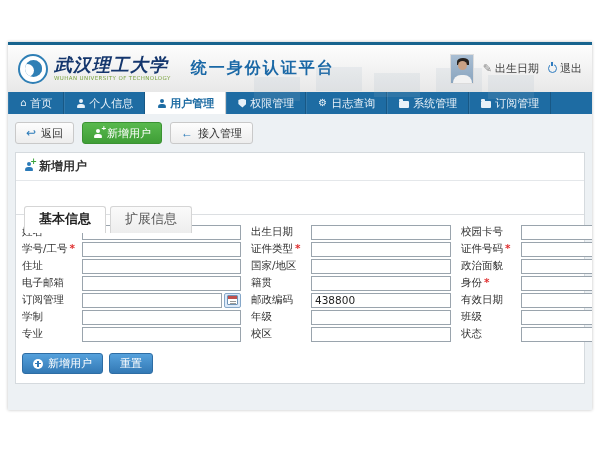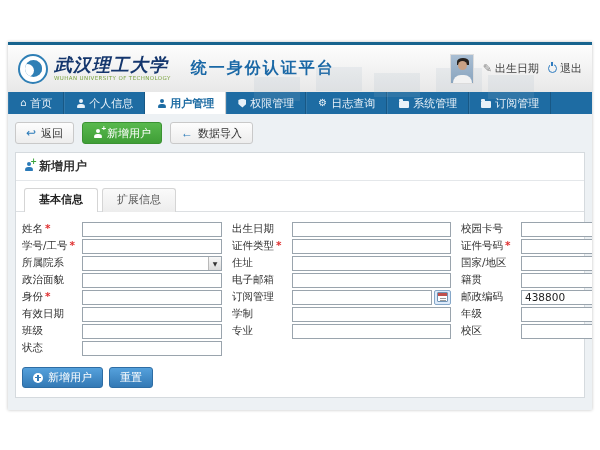--- a/index.html
+++ b/index.html
@@ -61,22 +61,22 @@
   .btn-green { background:linear-gradient(#58b94e,#3f9e36); border:1px solid #3a9232; color:#fff; }
   .i-return { color:#2a7ab8; font-size:12px; line-height:1; }
   .i-arrow-left { color:#2a7ab8; font-size:12px; line-height:1; }
 
   .panel { background:#fff; border:1px solid #d5dade; }
   .panel-head { display:flex; align-items:center; gap:6px; padding:5px 8px; border-bottom:1px solid #e4e7ea;
     font-weight:bold; font-size:12px; color:#333; }
   .ph-icon { color:#2a7ab8; }
   .ph-icon .plus { color:#3aa33a; }
   .tabs { display:flex; gap:4px; padding:6px 8px 0; border-bottom:1px solid #dcdfe2; }
-  .tab { padding:3px 14px 4px; font-size:11px; color:#555; background:linear-gradient(#fafafa,#ededed);
-    border:1px solid #d5d5d5; border-bottom:none; border-radius:3px 3px 0 0; position:relative; top:1px; cursor:pointer; }
+  .tab { padding:3px 14px 4px; font-size:13px; color:#555; background:linear-gradient(#fafafa,#ededed);
+    border:1px solid #d5d5d5; border-bottom:none; border-radius:3px 3px 0 0; position:relative; top:19px; cursor:pointer; }
   .tab.active { background:#fff; font-weight:bold; color:#222; padding-bottom:5px; }
 
   .formgrid { padding:9px 6px 6px; display:grid; grid-template-columns:repeat(3,1fr); gap:1px 10px; }
   .field { display:flex; align-items:center; min-height:16px; }
   .flb { flex:0 0 60px; font-size:10.5px; color:#333; white-space:nowrap; overflow:hidden; }
   .req { color:#e03131; margin-left:2px; font-weight:bold; }
   .fin { flex:1; min-width:0; height:15px; border:1px solid #9aa4ad; font-size:10.5px; padding:0 3px;
     background:#fff; font-family:inherit; color:#222; }
   .fsel { flex:1; min-width:0; height:15px; border:1px solid #9aa4ad; position:relative; background:#fff; cursor:pointer; }
   .selbtn { position:absolute; right:0; top:0; bottom:0; width:13px; background:linear-gradient(#f8f8f8,#dcdcdc);
@@ -165,21 +165,21 @@
         <span>返回</span>
       </button>
       <button class="btn btn-green">
         <span class="i-person" style="color:#fff">
             <i class="plus" style="color:#fff">+</i>
           </span>
         <span>新增用户</span>
       </button>
       <button class="btn btn-light">
         <span class="i-arrow-left">←</span>
-        <span>数据导入</span>
+        <span>接入管理</span>
       </button>
     </div>
 
     <div class="panel">
       <div class="panel-head">
         <span class="i-person ph-icon">
             <i class="plus">+</i>
           </span>
         <span>新增用户</span>
       </div>
@@ -212,26 +212,20 @@
           <input class="fin" type="text" style="">
         </div>
         <div class="field">
           <label class="flb"><span>证件类型</span><span class="req">*</span></label>
           <input class="fin" type="text" style="">
         </div>
 
         <div class="field">
           <label class="flb"><span>证件号码</span><span class="req">*</span></label>
           <input class="fin" type="text" style="">
-        </div>
-        <div class="field">
-          <label class="flb"><span>所属院系</span><span class="req"></span></label>
-          <div class="fsel">
-              <span class="selbtn">▼</span>
-            </div>
         </div>
         <div class="field">
           <label class="flb"><span>住址</span><span class="req"></span></label>
           <input class="fin" type="text" style="">
         </div>
 
         <div class="field">
           <label class="flb"><span>国家/地区</span><span class="req"></span></label>
           <input class="fin" type="text" style="">
         </div>

